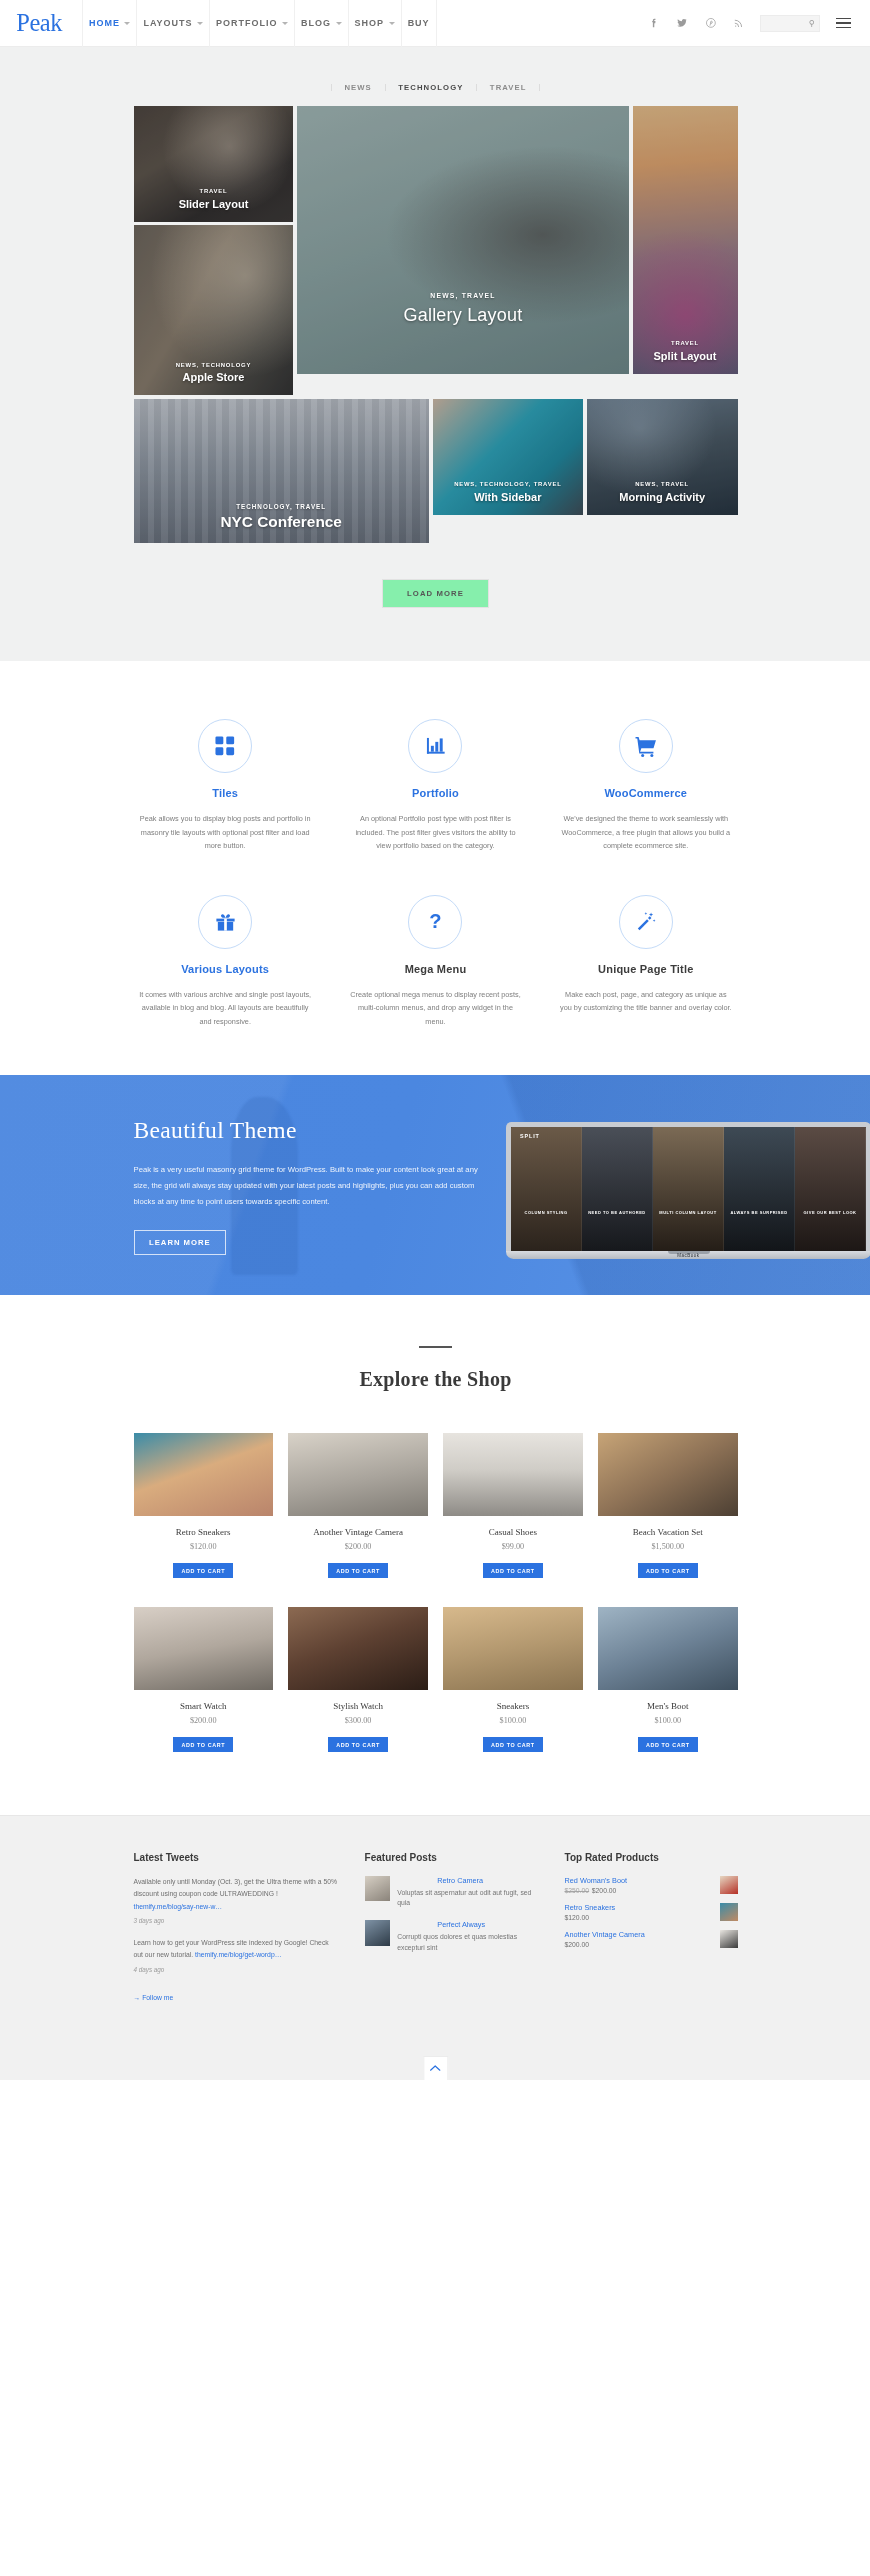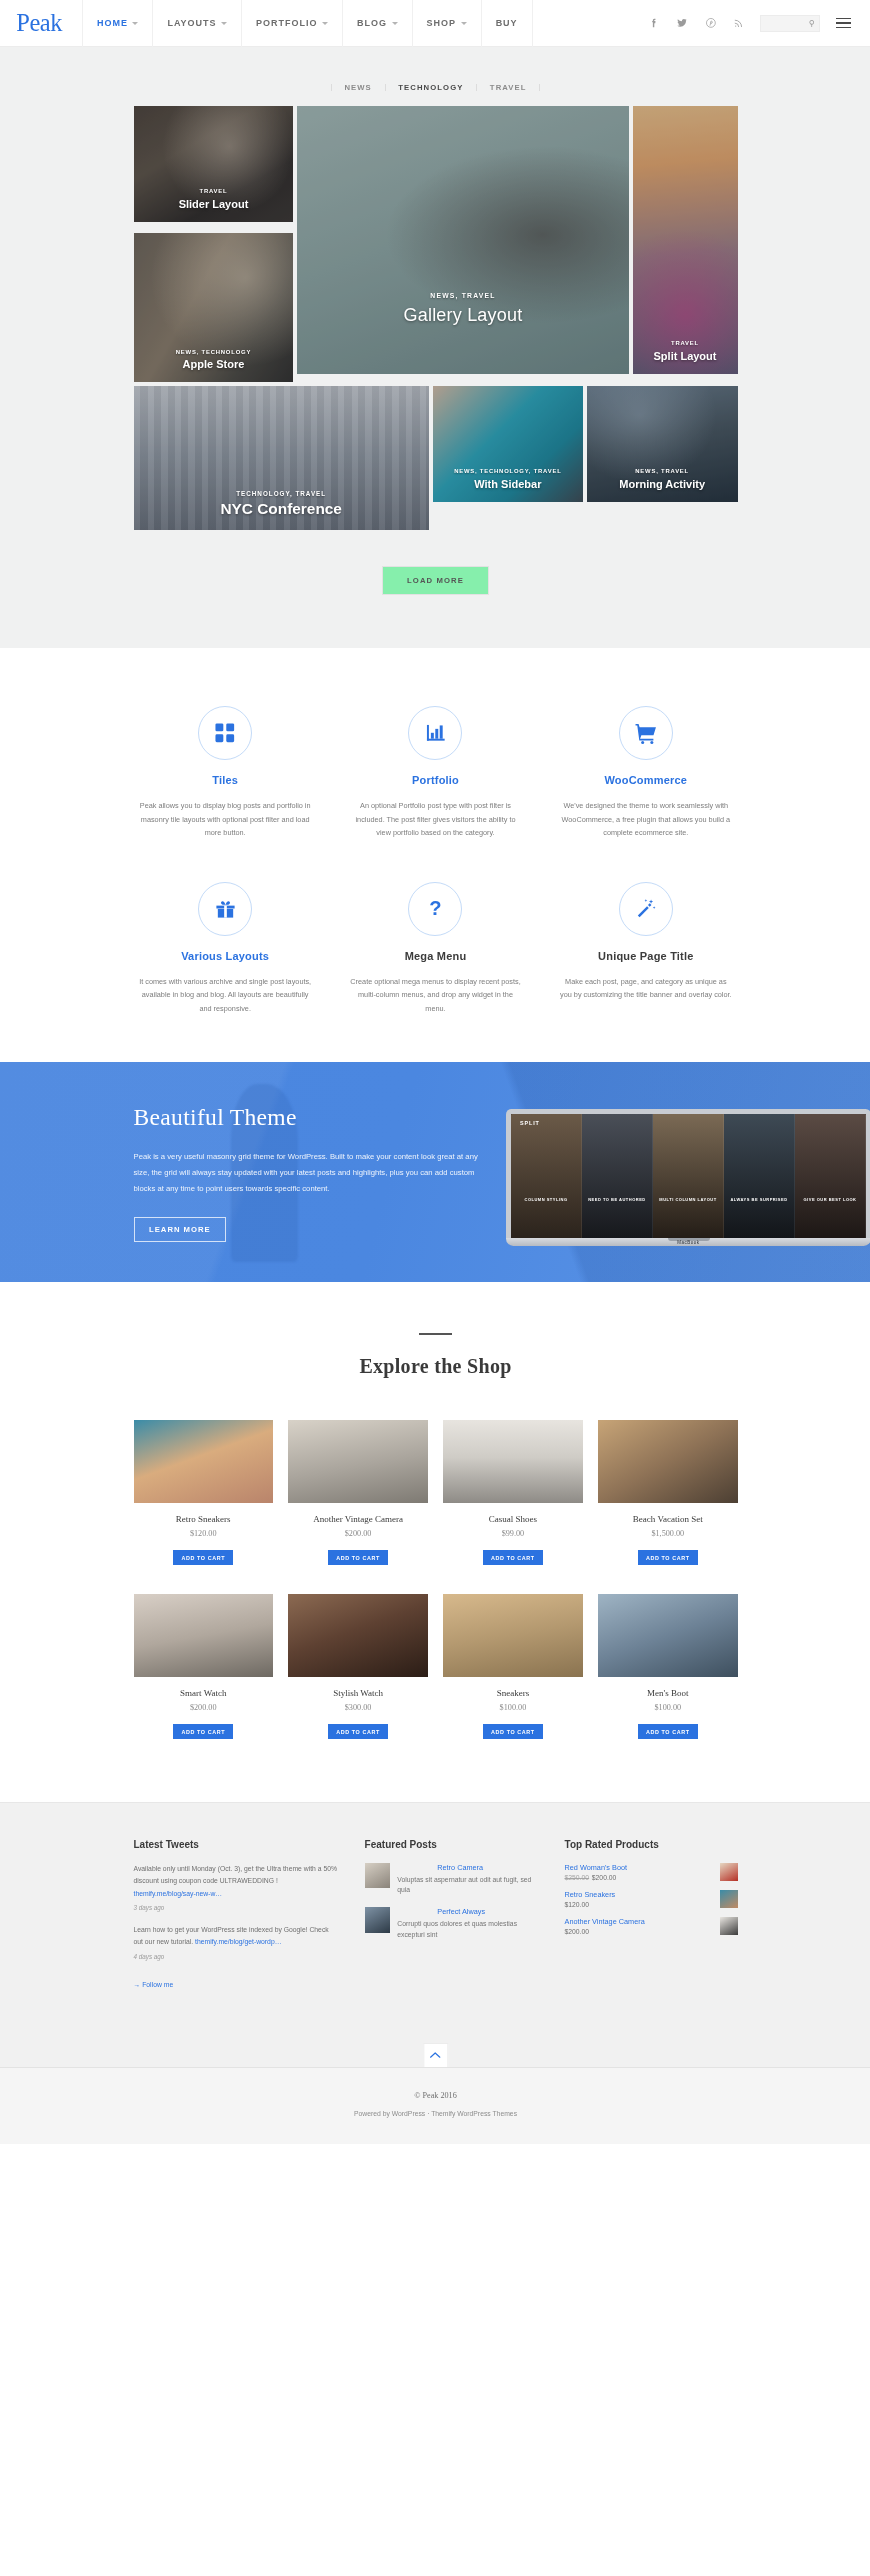--- a/index.html
+++ b/index.html
@@ -29,21 +29,21 @@
     color: #2b72e0;
     letter-spacing: -0.5px;
     padding-right: 20px;
     line-height: 1;
   }
   .main-nav { display: flex; align-items: stretch; height: 47px; }
   .nav-item {
     display: flex;
     align-items: center;
     gap: 4.5px;
-    padding: 0 14px;
+    padding: 0 6px;
     font-size: 9px;
     letter-spacing: 1px;
     font-weight: bold;
     color: #6d6d6d;
     border-left: 0.9px solid #f0f0f0;
     text-transform: uppercase;
     height: 47px;
     cursor: pointer;
   }
   .nav-item:last-child { border-right: 0.9px solid #f0f0f0; }
@@ -531,21 +531,21 @@
 
       <div style="display:flex;flex-direction:column;gap:3.6px;width:160px;">
         <div class="tile" style="height:116px;">
           <div class="ph ph-slider"></div>
           <div class="tile-overlay"></div>
           <div class="tile-caption">
             <div class="tile-cats">TRAVEL</div>
             <div class="tile-title">Slider Layout</div>
           </div>
         </div>
-        <div class="tile" style="height:149px;margin-top:8px;">
+        <div class="tile" style="height:170px;">
           <div class="ph ph-apple"></div>
           <div class="tile-overlay"></div>
           <div class="tile-caption">
             <div class="tile-cats">NEWS, TECHNOLOGY</div>
             <div class="tile-title">Apple Store</div>
           </div>
         </div>
       </div>
 
       <div class="tile big" style="width:332px;height:268px;">
@@ -841,18 +841,14 @@
   </div>
 
   <div class="backtop-wrap">
     <div class="backtop">
       <svg width="11.8" height="8.2" viewBox="0 0 14 9" fill="none" stroke="#2b72e0" stroke-width="1.4">
           <path d="M1.5 7L7 2l5.5 5" stroke-linecap="round" stroke-linejoin="round"></path>
         </svg>
     </div>
   </div>
 
-  <div class="footer-bottom">
-    <div class="copyright">© Peak 2016</div>
-    <div class="powered">Powered by WordPress · Themify WordPress Themes</div>
-  </div>
 </footer>
 
 
 </body></html>

